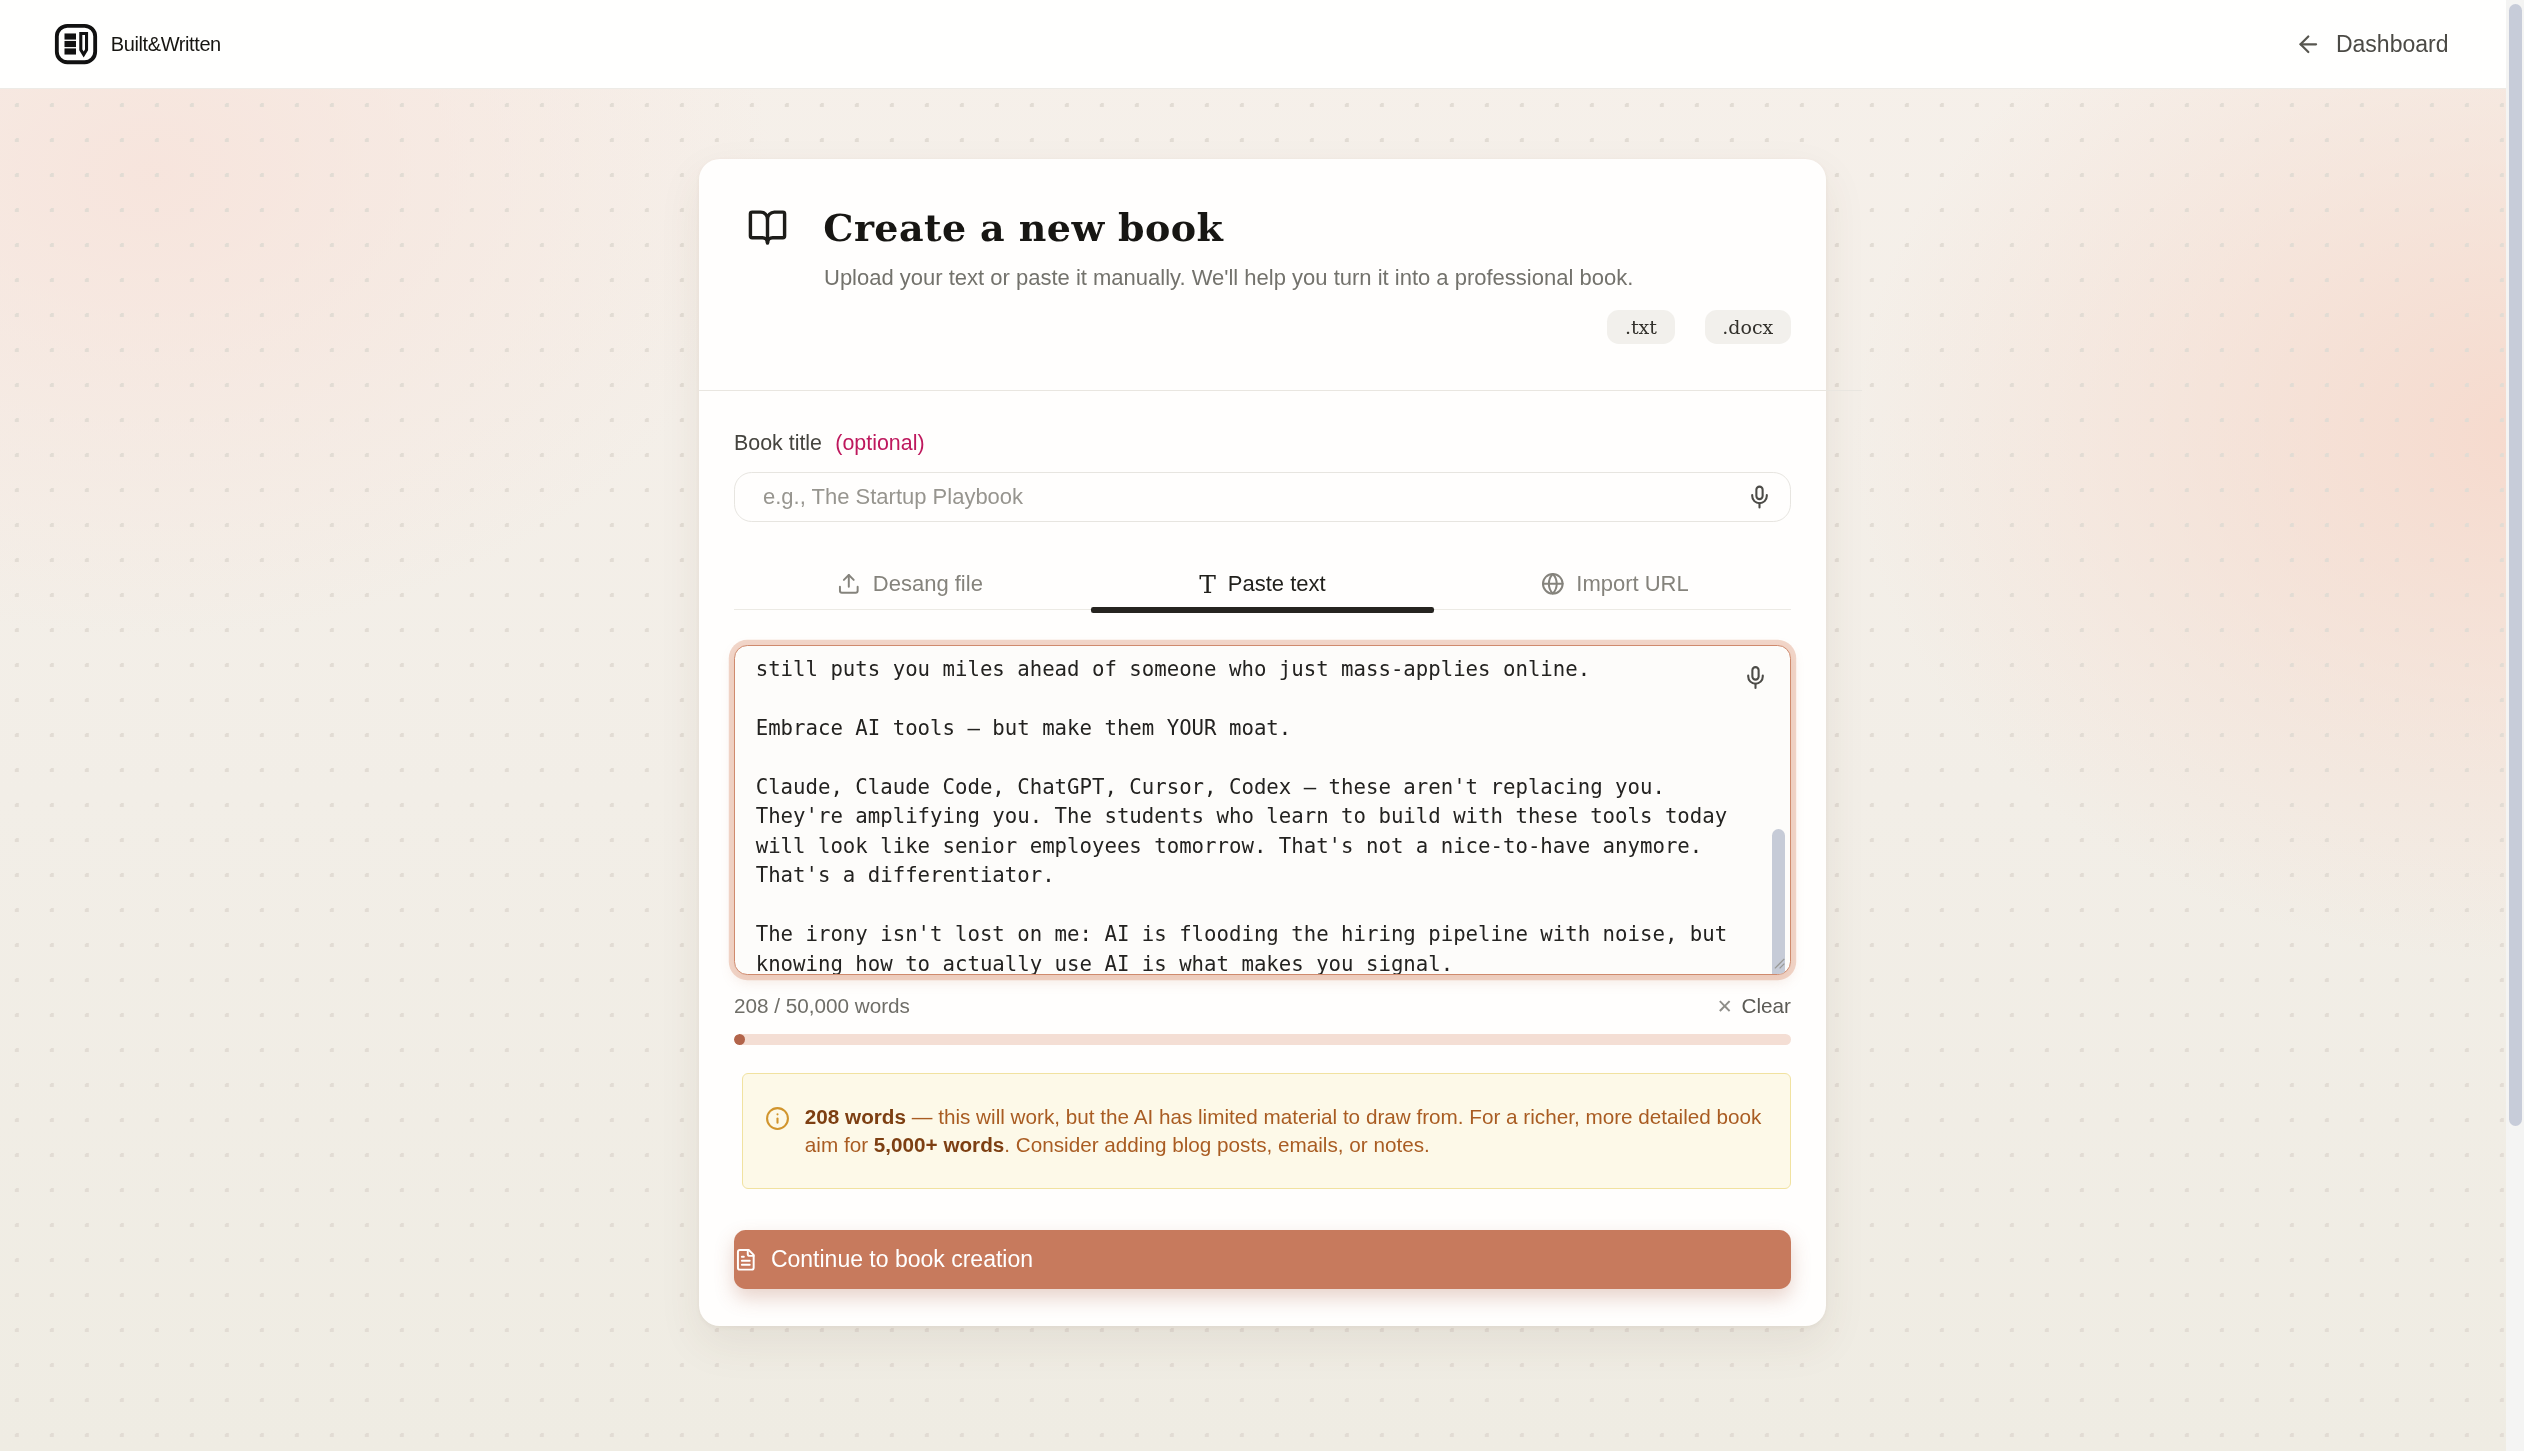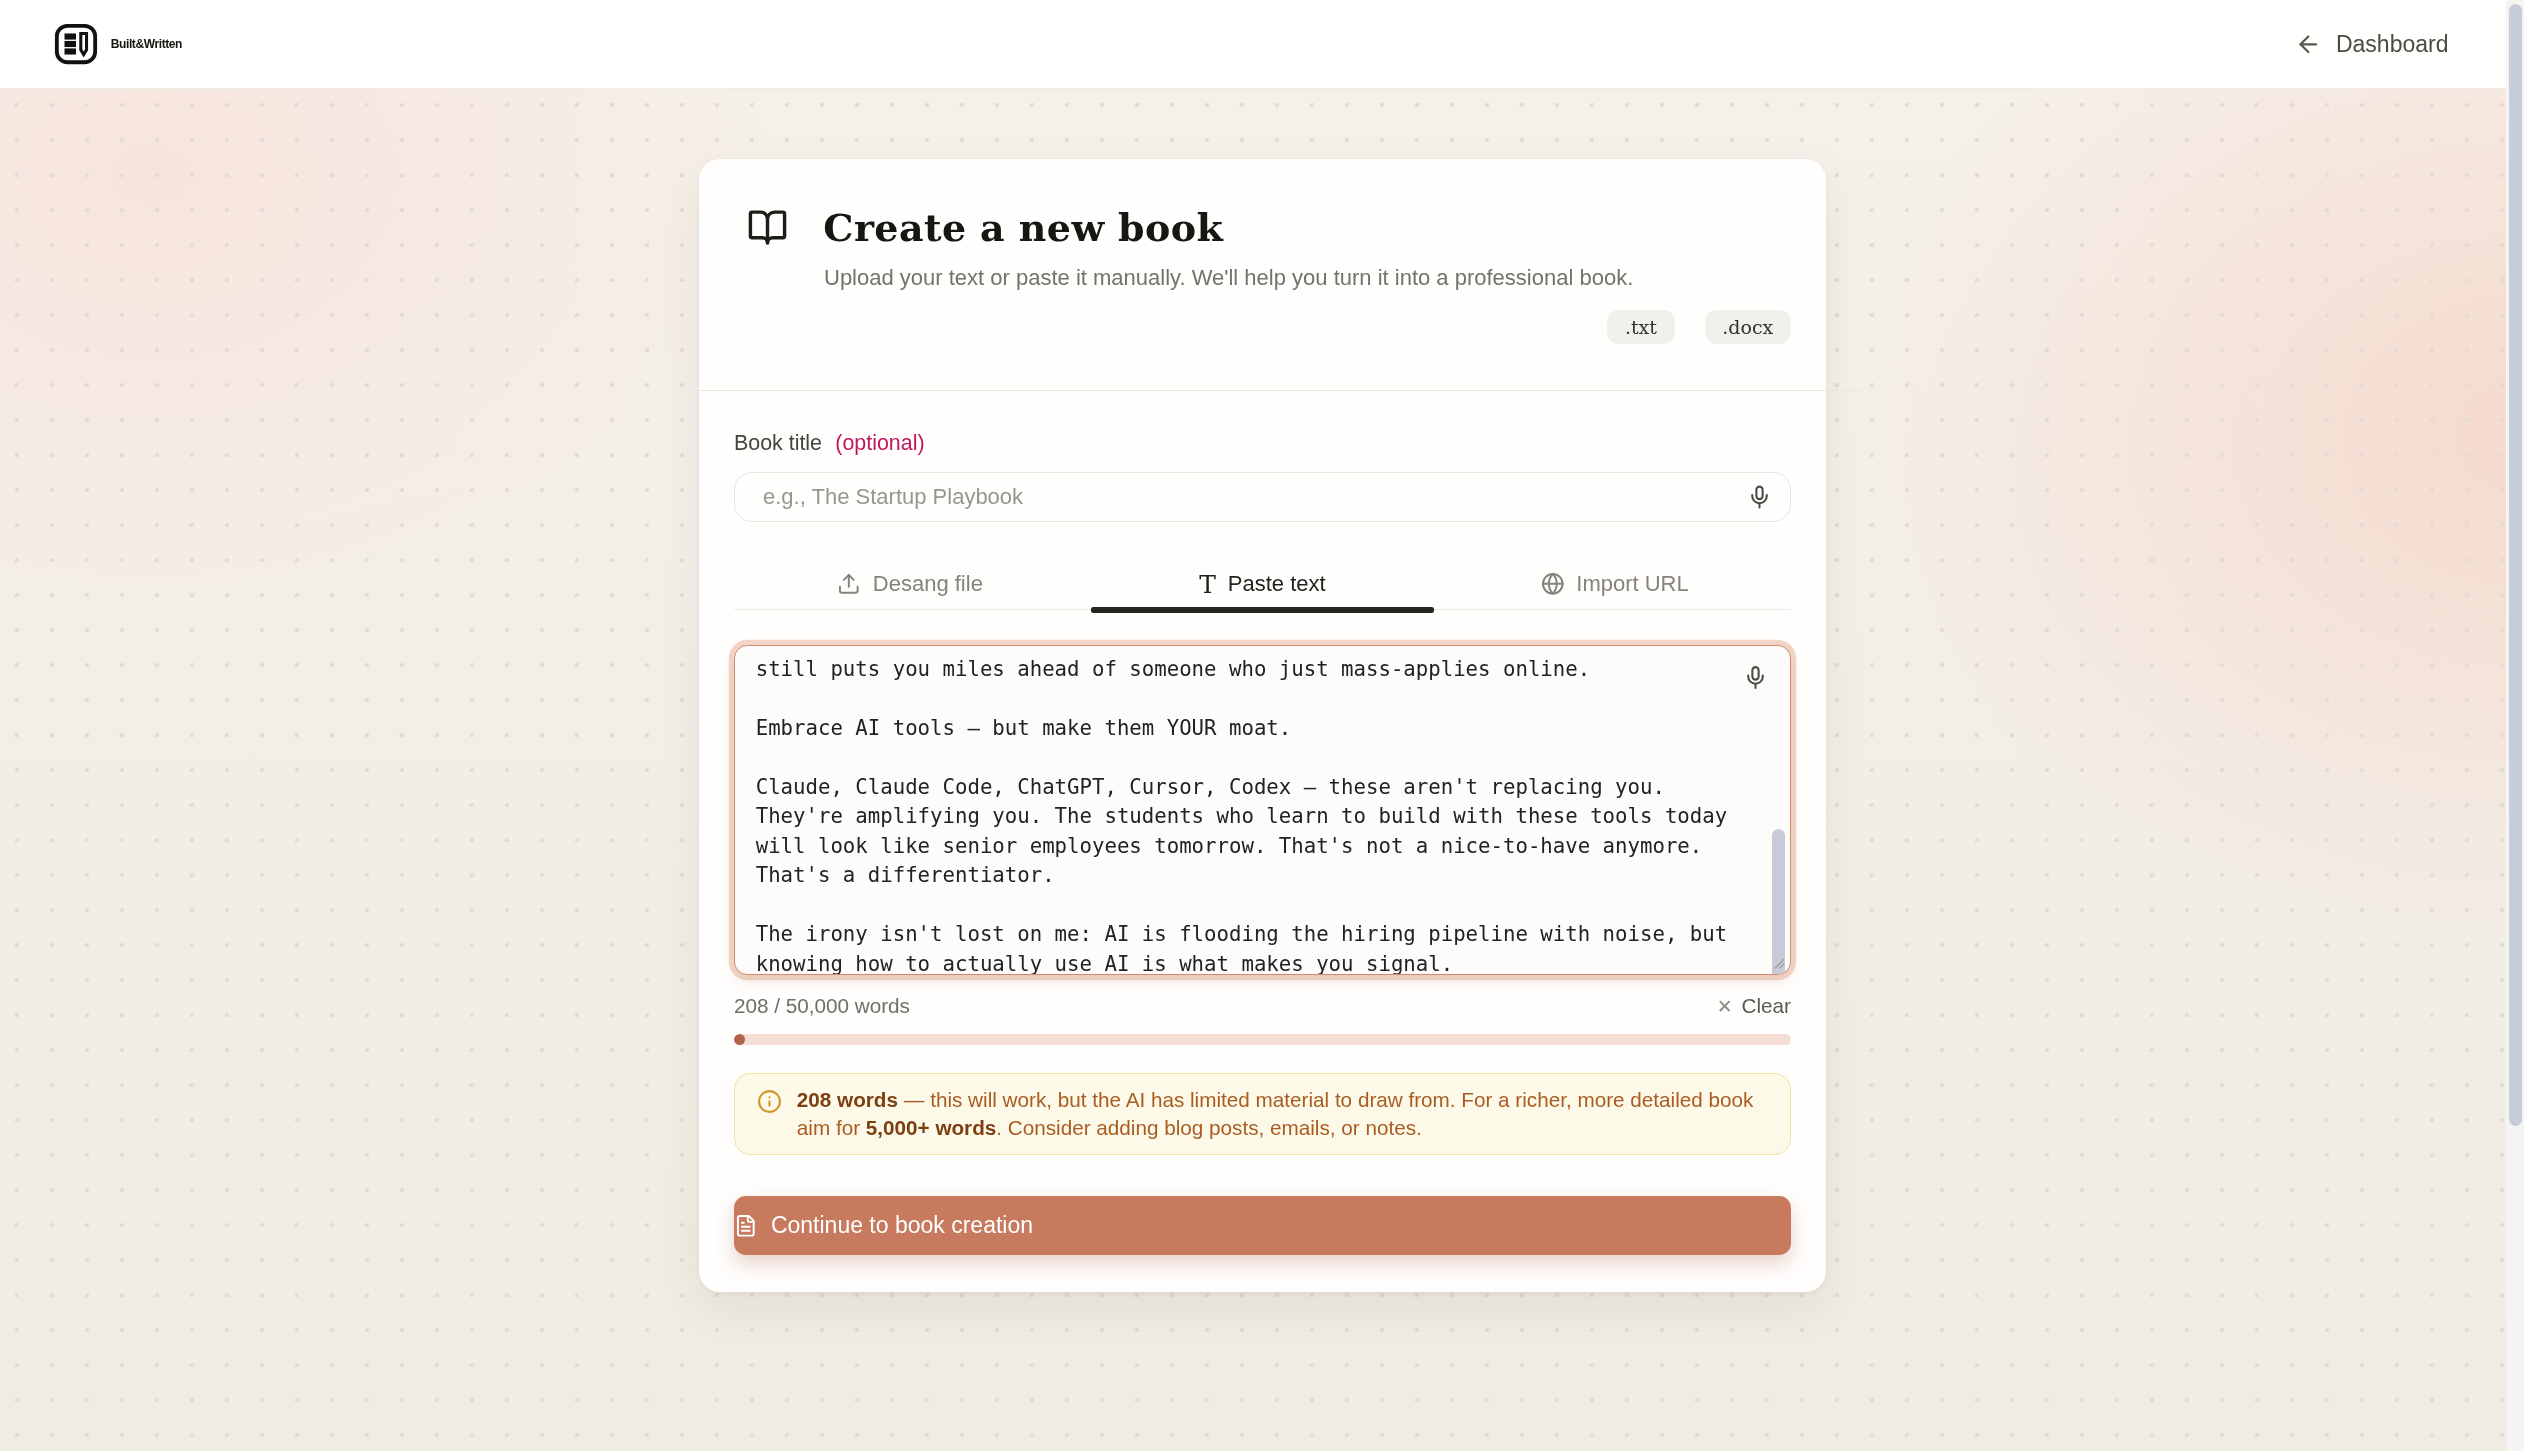--- a/index.html
+++ b/index.html
@@ -18,21 +18,21 @@
     position:relative;
   }
   
   .topnav{
     height:89px; background:#fffffe; border-bottom:0.7px solid #edebe6;
     display:flex; align-items:center; justify-content:space-between;
     padding:0 47px 0 53px; position:relative; z-index:3;
   }
   .brand{ display:flex; align-items:center; gap:11.8px; }
   .brand svg{ width:46px; height:46px; }
-  .brand-name{ font-size:12px; font-weight:700; color:#161511; letter-spacing:-0.4px; }
+  .brand-name{ font-size:20px; font-weight:400; color:#161511; letter-spacing:-0.4px; }
   .back-link{ display:flex; align-items:center; gap:14.8px; font-size:23px; color:#4b4a45; cursor:pointer; margin-right:29.5px;}
   .back-link .arrow{ color:#57564f; }
   .back-link svg{ width:26.6px; height:26.6px; }
   
   .pg-scroll{ position:absolute; top:0; right:0; width:19px; height:1451px; background:#f4f4f3; z-index:9; }
   .pg-thumb{ position:absolute; top:4.4px; left:3px; width:13.3px; height:1122px; background:#c7ccd9; border-radius:6.6px; }
   
   main{ position:relative; z-index:2; }
   .card{
     width:1127px; margin:70px auto 0; background:#fffefd; border-radius:20.7px;
@@ -85,22 +85,22 @@
   .ta-resize{ position:absolute; right:4.4px; bottom:4.4px; width:13.3px; height:13.3px; }
   
   .meta-row{ display:flex; align-items:center; justify-content:space-between; margin-top:19px; font-size:20.7px; }
   .word-count{ color:#6f6e68; }
   .clear-btn{ display:flex; align-items:center; gap:8.9px; background:none; border:none; cursor:pointer;
               font-family:"Liberation Sans",sans-serif; font-size:20.7px; color:#5b5a55; }
   .clear-btn .x{ color:#8e8d88; font-size:19px; }
   .progress{ margin-top:16px; height:11px; border-radius:5.9px; background:#f4ded4; position:relative; overflow:hidden; }
   .progress-fill{ position:absolute; left:0; top:0; bottom:0; width:11px; background:#b2644a; border-radius:5.9px; }
   
-  .warning{ margin-top:28px; background:#fdf9e8; border:1.5px solid #f1e2a0; border-radius:16px;
-            padding:12px 22px; display:flex; gap:14.8px; }
+  .warning{ margin-top:28px; background:#fdf9e8; border:1.5px solid #f1e2a0; border-radius:6px;
+            padding:29px 22px; display:flex; gap:14.8px;margin-left:8px; }
   .warning svg{ width:25px; height:25px; color:#d1952d; flex:none; margin-top:3px; }
   .warning p{ font-size:20.7px; line-height:28px; color:#a95c22; }
   .warning strong{ color:#7d3f12; font-weight:700; }
   
   .continue-btn{
     margin-top:41px; width:100%; height:59px; background:#c77a5d; border:none; border-radius:11.8px;
     color:#ffffff; font-family:"Liberation Sans",sans-serif; font-size:23px; font-weight:500;
     display:flex; align-items:center; justify-content:flex-start; gap:13.3px; cursor:pointer;
     box-shadow:0 8.9px 19px rgba(165,85,55,.25);
   }

